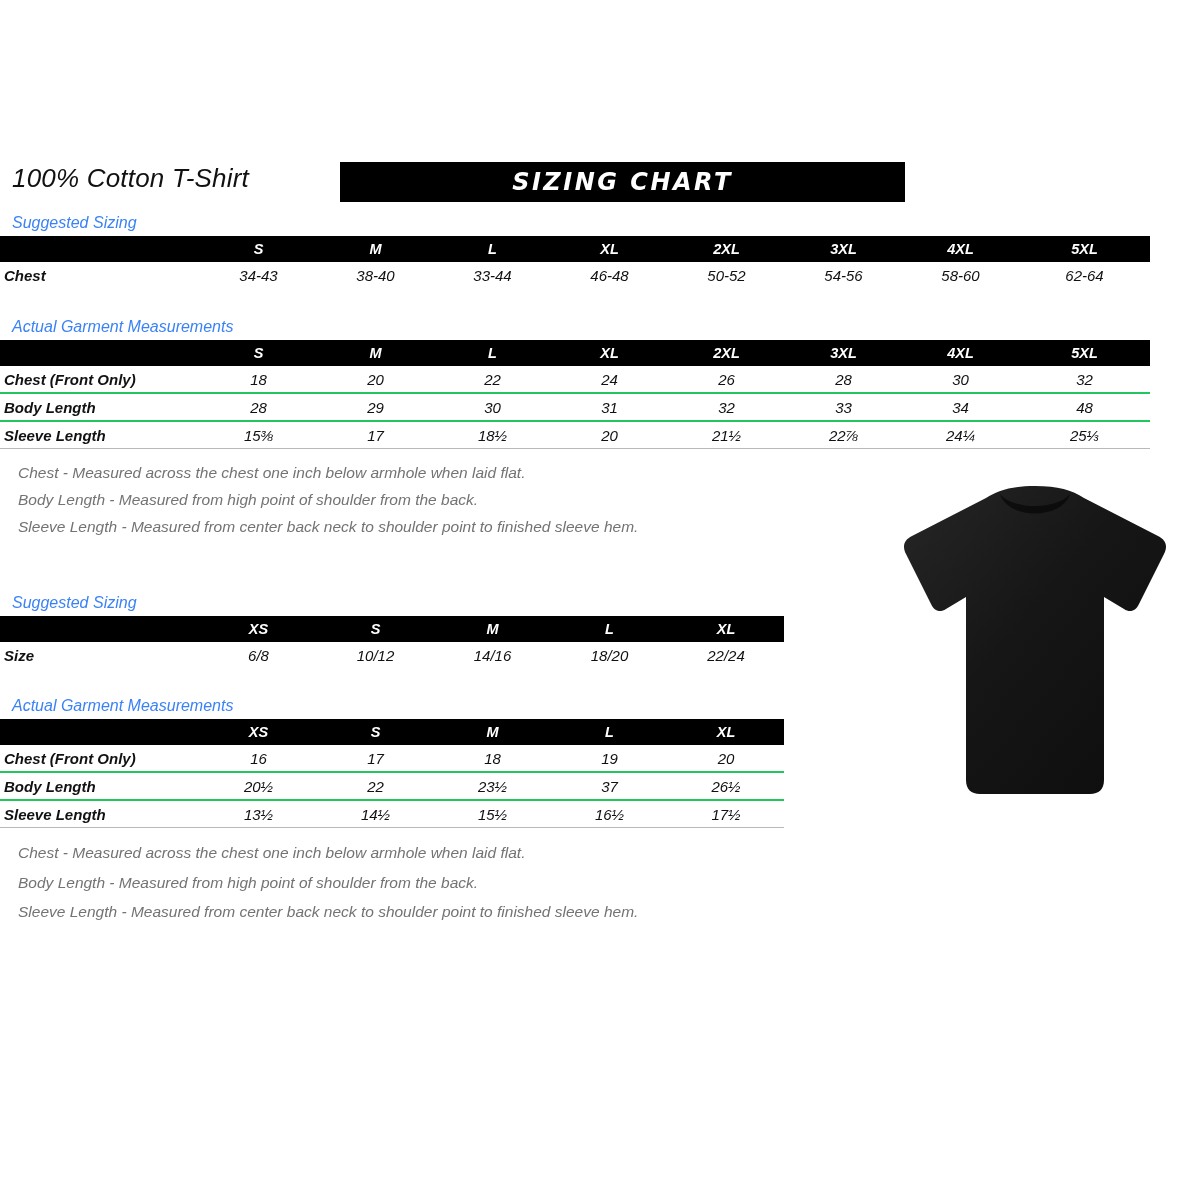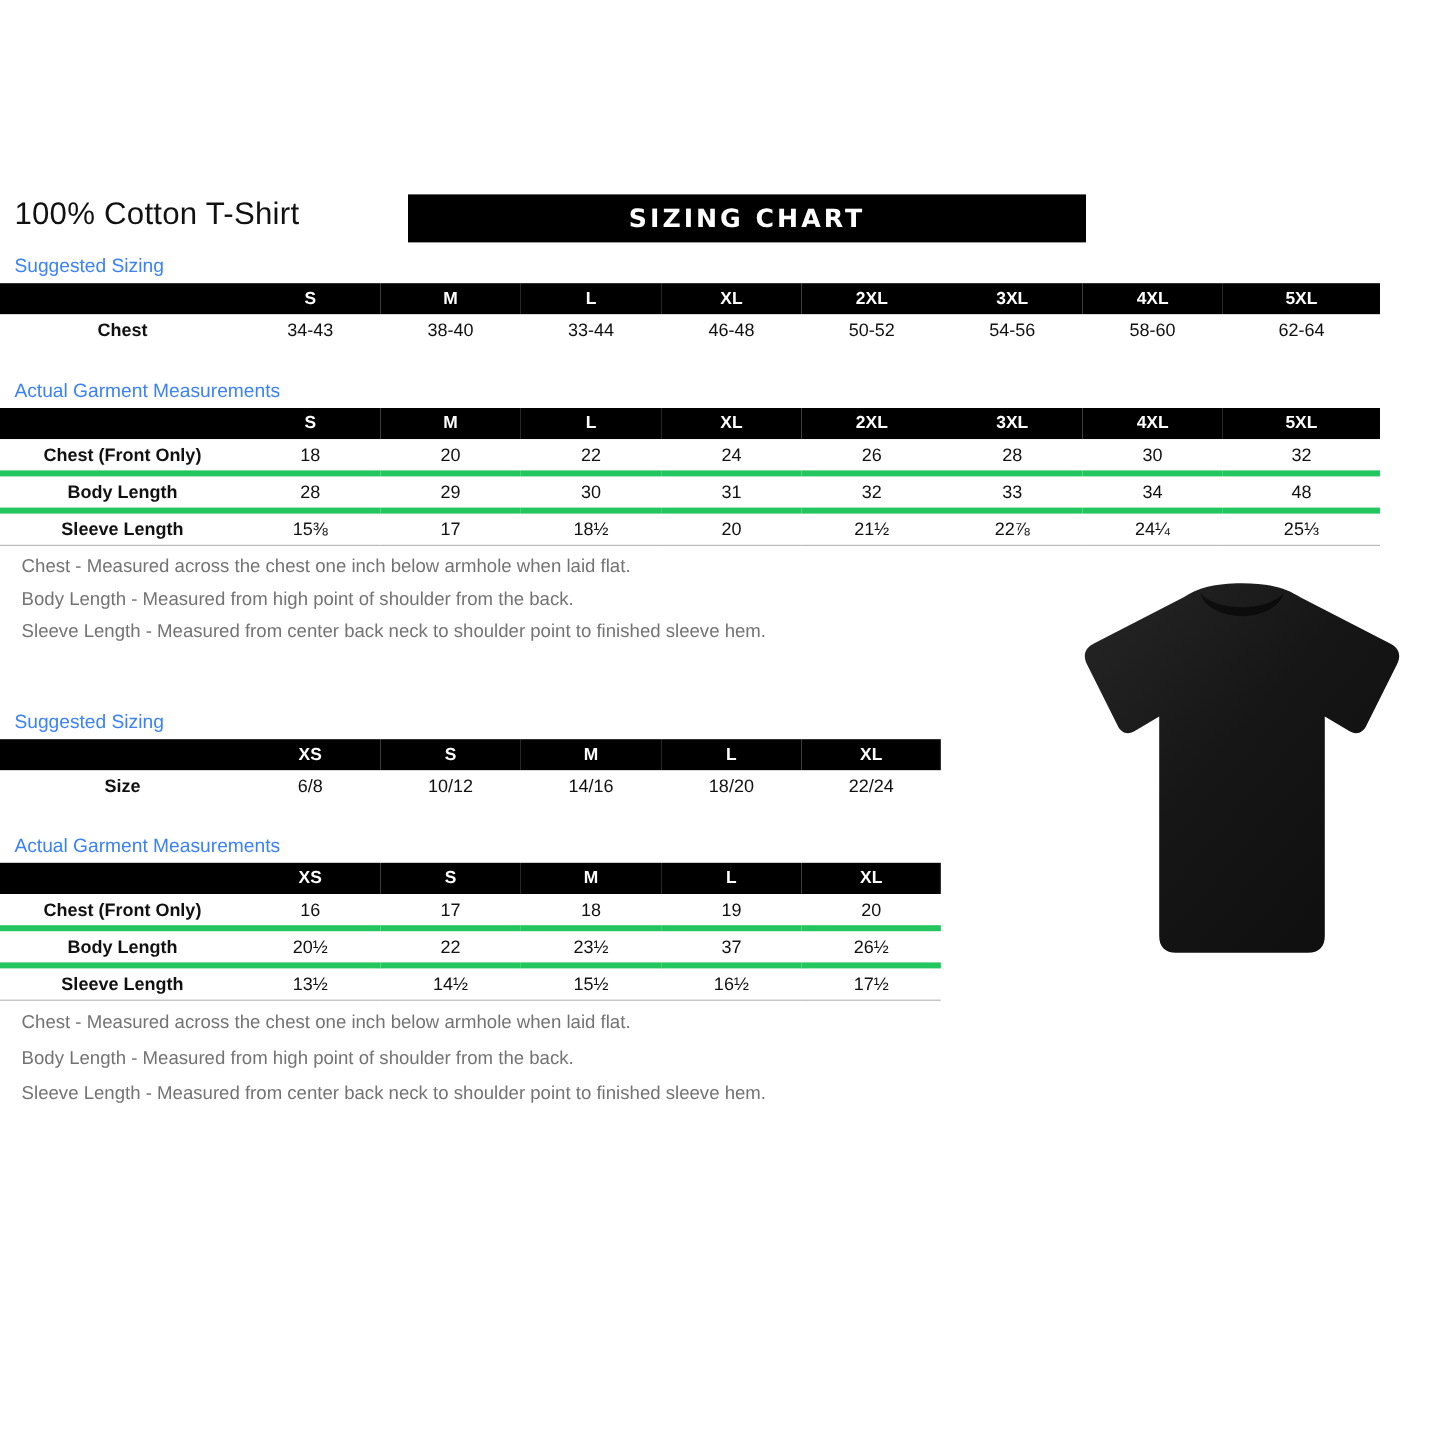--- a/index.html
+++ b/index.html
@@ -14,20 +14,21 @@
     color: #111111;
     position: relative;
     overflow: hidden;
   }
 
   .page {
     position: absolute;
     left: 0; top: 0;
     width: 1200px;
     height: 892px;
+    font-style: italic;
   }
 
   
   .adult-title {
     position: absolute;
     left: 12px;
     top: 163px;
     font-size: 26px;
     font-weight: 400;
     letter-spacing: 0.2px;
@@ -39,21 +40,21 @@
     top: 162px;
     width: 565px;
     height: 40px;
     background: #000000;
     color: #ffffff;
     display: flex;
     align-items: center;
     justify-content: center;
   }
   .sizing-chart-banner span {
-    font-size: 21px;
+    font-size: 24px;
     font-weight: bold;
     letter-spacing: 2.5px;
     font-family: "DejaVu Sans", sans-serif;
   }
 
   .label-text {
     position: absolute;
     font-size: 16px;
     color: #3b82f6;
     white-space: nowrap;
@@ -84,29 +85,29 @@
   }
   .data-row td {
     font-size: 15px;
     height: 26px;
     text-align: center;
     vertical-align: middle;
     border-bottom: 1px solid #b9b9b9;
     background: #ffffff;
   }
   .data-row td.rowlabel {
-    text-align: center;
+    text-align: left;
     font-weight: bold;
     padding-left: 4px;
   }
   .data-row.no-rule td {
     border-bottom: none;
   }
   .data-row.thin td {
-    border-bottom: 5px solid #22c55e;
+    border-bottom: 2px solid #22c55e;
   }
 
   
   .note {
     position: absolute;
     font-size: 15.5px;
     color: #737373;
     white-space: nowrap;
   }
 

